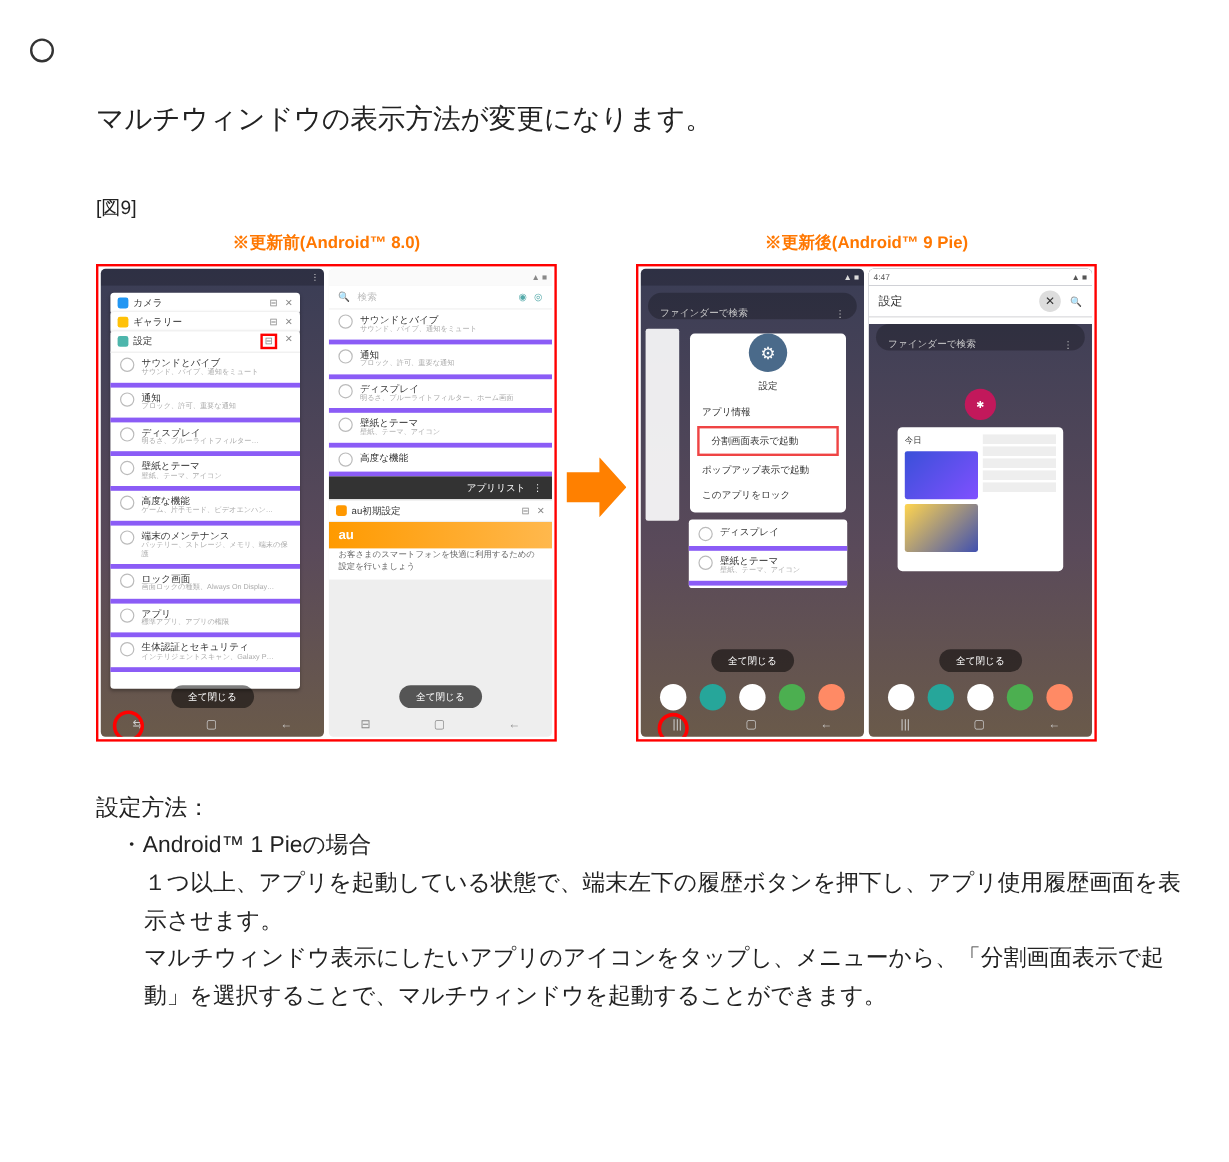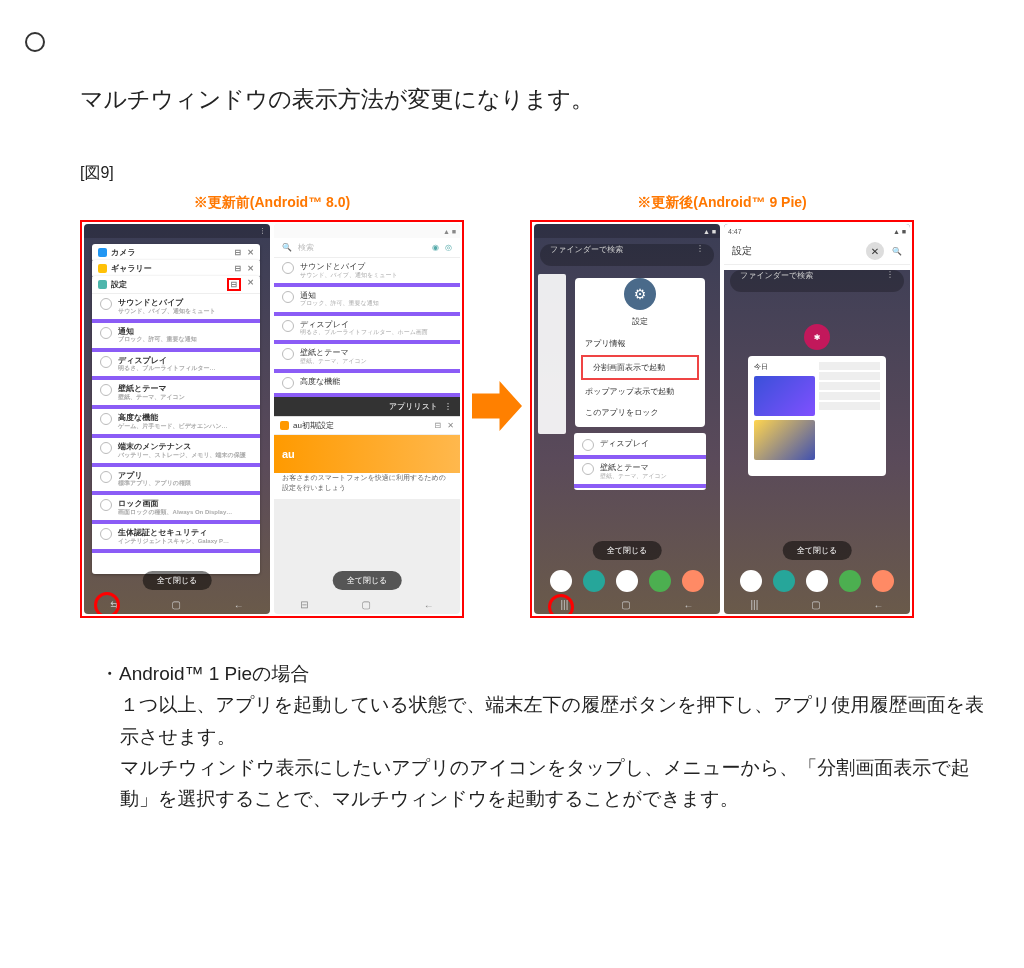--- a/index.html
+++ b/index.html
@@ -8,47 +8,47 @@
 .circle { display: inline-block; width: 20px; height: 20px; border: 2px solid #333; border-radius: 50%; vertical-align: -2px; margin-right: 4px; }
 .desc { font-size: 23px; margin-left: 55px; margin-bottom: 48px; }
 .fig-label { font-size: 16px; margin-left: 55px; margin-bottom: 10px; }
 .figrow { display: flex; align-items: center; margin-left: 55px; gap: 8px; position: relative; }
 .pair { display: flex; flex-direction: column; align-items: center; }
 .pair-title { color: #ff7700; font-weight: bold; font-size: 14px; margin-bottom: 8px; }
 .pair-body { display: flex; gap: 4px; border: 2px solid red; padding: 2px; }
 .phone { width: 186px; height: 390px; background: linear-gradient(180deg, #3a3d55 0%, #5a4a5a 60%, #6a5a4a 100%); border-radius: 4px; position: relative; overflow: hidden; font-size: 8px; color: #333; }
 .statusbar { height: 14px; background: rgba(0,0,0,.2); display: flex; justify-content: flex-end; align-items: center; padding: 0 4px; color: #ddd; font-size: 7px; gap: 3px; }
 .cards { position: absolute; top: 20px; left: 8px; right: 8px; bottom: 40px; }
-.card { background: #fff; border-radius: 3px; position: absolute; left: 0; right: 2px; box-shadow: 0 1px 3px rgba(0,0,0,.3); font-weight: bold; }
+.card { background: #fff; border-radius: 3px; position: absolute; left: 0; right: 12px; box-shadow: 0 1px 3px rgba(0,0,0,.3); }
 .card-hdr { display: flex; align-items: center; height: 18px; padding: 0 6px; font-size: 8px; border-bottom: 1px solid #eee; gap: 4px; }
 .sq { width: 9px; height: 9px; border-radius: 2px; }
 .blue { background: #2196f3; } .orange { background: #ff9800; } .yellow { background: #ffc107; } .teal { background: #4db6ac; }
 .card-hdr-x { margin-left: auto; display: flex; gap: 6px; color: #888; }
 .sett-row { display: flex; padding: 4px 8px; gap: 6px; border-bottom: 4px solid #8b5cf6; }
 .sett-icon { width: 12px; height: 12px; border: 1px solid #bbb; border-radius: 50%; flex-shrink: 0; }
 .sett-tx { line-height: 1.2; }
 .sett-sub { color: #aaa; font-size: 6px; }
 .closeall { position: absolute; bottom: 24px; left: 50%; transform: translateX(-50%); background: rgba(0,0,0,.5); color: #fff; font-size: 8px; padding: 4px 14px; border-radius: 12px; }
 .navbar { position: absolute; bottom: 0; left: 0; right: 0; height: 20px; display: flex; justify-content: space-around; align-items: center; color: #ccc; font-size: 10px; }
 .red-ring { position: absolute; width: 26px; height: 26px; border: 3px solid red; border-radius: 50%; }
 .arrow { width: 50px; height: 50px; background: #ff8000; clip-path: polygon(0 25%, 55% 25%, 55% 0, 100% 50%, 55% 100%, 55% 75%, 0 75%); }
 .cog { width: 32px; height: 32px; background: #4a6a8a; border-radius: 50%; margin: 4px auto; display: flex; align-items: center; justify-content: center; color: #fff; font-size: 14px; }
 .popup { background: #fff; border-radius: 4px; width: 130px; margin: 0 auto; padding-bottom: 4px; }
 .pop-title { text-align: center; font-size: 8px; padding: 2px 0 6px; }
 .pop-item { font-size: 8px; padding: 5px 10px; }
 .red-box { border: 2px solid #ef4444; margin: 1px 6px; }
 .dock { position: absolute; bottom: 22px; left: 0; right: 0; display: flex; justify-content: space-around; padding: 0 10px; }
 .dock-ico { width: 22px; height: 22px; border-radius: 50%; }
-.search-pill { margin: 6px; background: rgba(0,0,0,.25); border-radius: 14px; height: 22px; display: flex; align-items: flex-start; padding: 0 10px; color: #ccc; font-size: 8px; }
+.search-pill { margin: 6px; background: rgba(0,0,0,.25); border-radius: 14px; height: 22px; display: flex; align-items: flex-end; padding: 0 10px; color: #ccc; font-size: 8px; }
 .topbar { display: flex; align-items: center; padding: 4px 8px; gap: 8px; color: #333; }
 .topbar .x { width: 18px; height: 18px; background: #ddd; border-radius: 50%; display: flex; align-items: center; justify-content: center; font-size: 10px; }
 .flower { width: 26px; height: 26px; background: #c2185b; border-radius: 50%; margin: 0 auto; display: flex; align-items: center; justify-content: center; color: #fff; }
 .instr { margin-left: 55px; margin-top: 40px; font-size: 19px; line-height: 1.65; }
 .instr .indent { margin-left: 20px; }
-.au-band { background: linear-gradient(90deg, #ff9a00, #ffb84d); height: 38px; display: flex; align-items: center; padding: 0 8px; color: #fff; font-weight: bold; font-size: 11px; position: relative; }
+.au-band { background: linear-gradient(90deg, #ff9a00, #ffb84d); height: 22px; display: flex; align-items: center; padding: 0 8px; color: #fff; font-weight: bold; font-size: 11px; position: relative; }
 .side-card { position: absolute; left: 4px; top: 50px; width: 28px; height: 160px; background: #fff; border-radius: 2px; opacity: .9; }
 </style>
 </head>
 <body>
 
 <h1 class="h1"><span class="circle"></span></h1>
 
 <p class="desc">マルチウィンドウの表示方法が変更になります。</p>
 
 <p class="fig-label">[図9]</p>
@@ -130,29 +130,29 @@
                 <div class="sett-row">
                   <span class="sett-icon"></span>
                   <span class="sett-tx">
                     <div>端末のメンテナンス</div>
                     <div class="sett-sub">バッテリー、ストレージ、メモリ、端末の保護</div>
                   </span>
                 </div>
                 <div class="sett-row">
                   <span class="sett-icon"></span>
                   <span class="sett-tx">
+                    <div>ロック画面</div>
+                    <div class="sett-sub">画面ロックの種類、Always On Display…</div>
+                  </span>
+                </div>
+                <div class="sett-row">
+                  <span class="sett-icon"></span>
+                  <span class="sett-tx">
                     <div>アプリ</div>
                     <div class="sett-sub">標準アプリ、アプリの権限</div>
-                  </span>
-                </div>
-                <div class="sett-row">
-                  <span class="sett-icon"></span>
-                  <span class="sett-tx">
-                    <div>ロック画面</div>
-                    <div class="sett-sub">画面ロックの種類、Always On Display…</div>
                   </span>
                 </div>
                 <div class="sett-row">
                   <span class="sett-icon"></span>
                   <span class="sett-tx">
                     <div>生体認証とセキュリティ</div>
                     <div class="sett-sub">インテリジェントスキャン、Galaxy P…</div>
                   </span>
                 </div>
               </div>
@@ -339,16 +339,17 @@
           <span>|||</span>
           <span>▢</span>
           <span>←</span>
         </div>
       </div>
     </div>
   </div>
 </div>
 
 <div class="instr">
+  <div>設定方法：</div>
   <div class="indent">・Android™ 1 Pieの場合</div>
   <div style="margin-left:40px">１つ以上、アプリを起動している状態で、端末左下の履歴ボタンを押下し、アプリ使用履歴画面を表示させます。</div>
   <div style="margin-left:40px">マルチウィンドウ表示にしたいアプリのアイコンをタップし、メニューから、「分割画面表示で起動」を選択することで、マルチウィンドウを起動することができます。</div>
 </div>
 
 </body></html>

